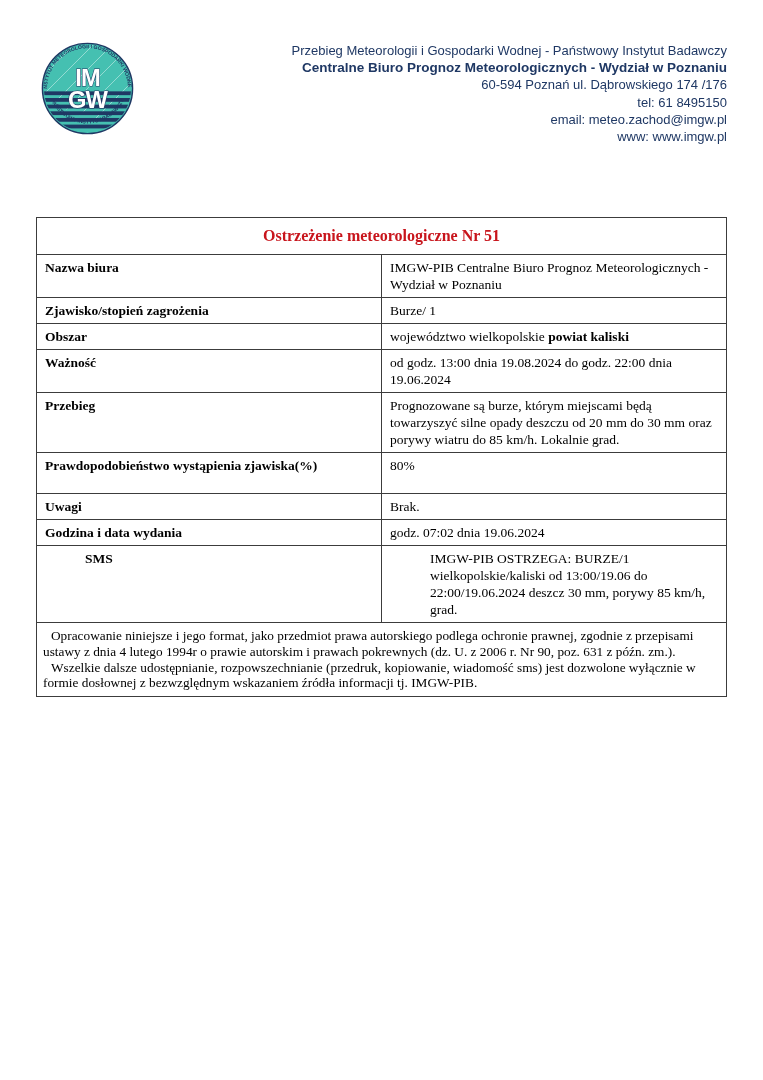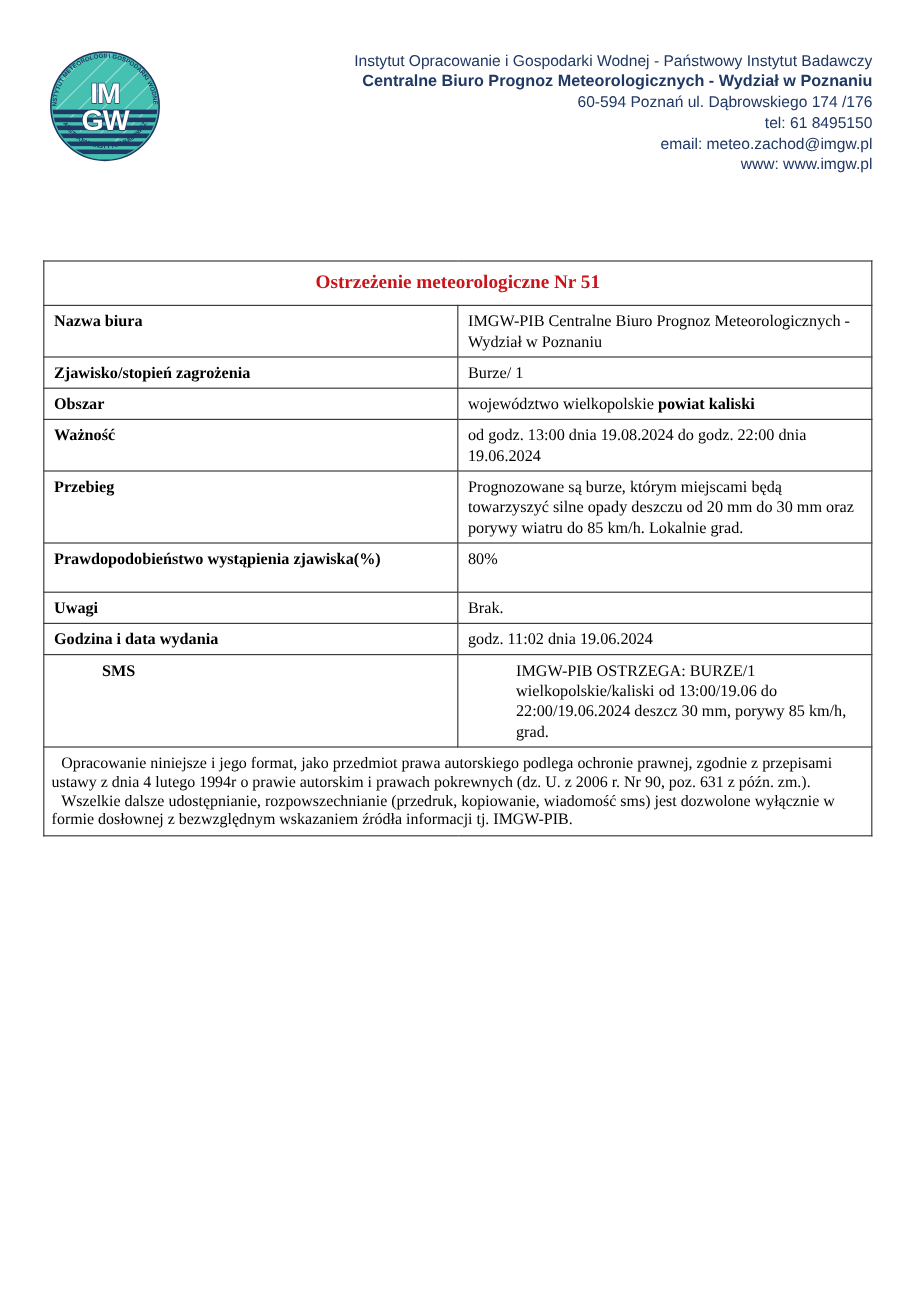--- a/index.html
+++ b/index.html
@@ -119,21 +119,21 @@
       </text>
       <text class="seal-ring-text" font-size="5.4">
         <textPath href="#arc-bottom" startOffset="50%" text-anchor="middle">PAŃSTWOWY INSTYTUT BADAWCZY</textPath>
       </text>
 
       <text class="seal-letters" x="50" y="47" font-size="25" text-anchor="middle">IM</text>
       <text class="seal-letters" x="50" y="71" font-size="25" text-anchor="middle">GW</text>
     </svg>
 
     <div class="addr">
-      <div>Instytut Opracowanie i Gospodarki Wodnej - Państwowy Instytut Badawczy</div>
+      <div>Przebieg Meteorologii i Gospodarki Wodnej - Państwowy Instytut Badawczy</div>
       <div class="bold-line">Centralne Biuro Prognoz Meteorologicznych - Wydział w Poznaniu</div>
       <div>60-594 Poznań ul. Dąbrowskiego 174 /176</div>
       <div>tel: 61 8495150</div>
       <div>email: meteo.zachod@imgw.pl</div>
       <div>www: www.imgw.pl</div>
     </div>
   </div>
 
   <table class="doc-table">
     <tbody>
@@ -163,21 +163,21 @@
     <tr class="r-prob">
       <td class="label-cell">Prawdopodobieństwo wystąpienia zjawiska(%)</td>
       <td>80%</td>
     </tr>
     <tr class="r-std">
       <td class="label-cell">Uwagi</td>
       <td>Brak.</td>
     </tr>
     <tr class="r-std">
       <td class="label-cell">Godzina i data wydania</td>
-      <td>godz. 11:02 dnia 19.06.2024</td>
+      <td>godz. 07:02 dnia 19.06.2024</td>
     </tr>
     <tr class="r-sms">
       <td class="label-cell">SMS</td>
       <td>IMGW-PIB OSTRZEGA: BURZE/1 wielkopolskie/kaliski od 13:00/19.06 do 22:00/19.06.2024 deszcz 30 mm, porywy 85 km/h, grad.</td>
     </tr>
     <tr>
       <td colspan="2" class="disclaimer-cell">
         <p>Opracowanie niniejsze i jego format, jako przedmiot prawa autorskiego podlega ochronie prawnej, zgodnie z przepisami ustawy z dnia 4 lutego 1994r o prawie autorskim i prawach pokrewnych (dz. U. z 2006 r. Nr 90, poz. 631 z późn. zm.).</p>
         <p>Wszelkie dalsze udostępnianie, rozpowszechnianie (przedruk, kopiowanie, wiadomość sms) jest dozwolone wyłącznie w formie dosłownej z bezwzględnym wskazaniem źródła informacji tj. IMGW-PIB.</p>
       </td>

